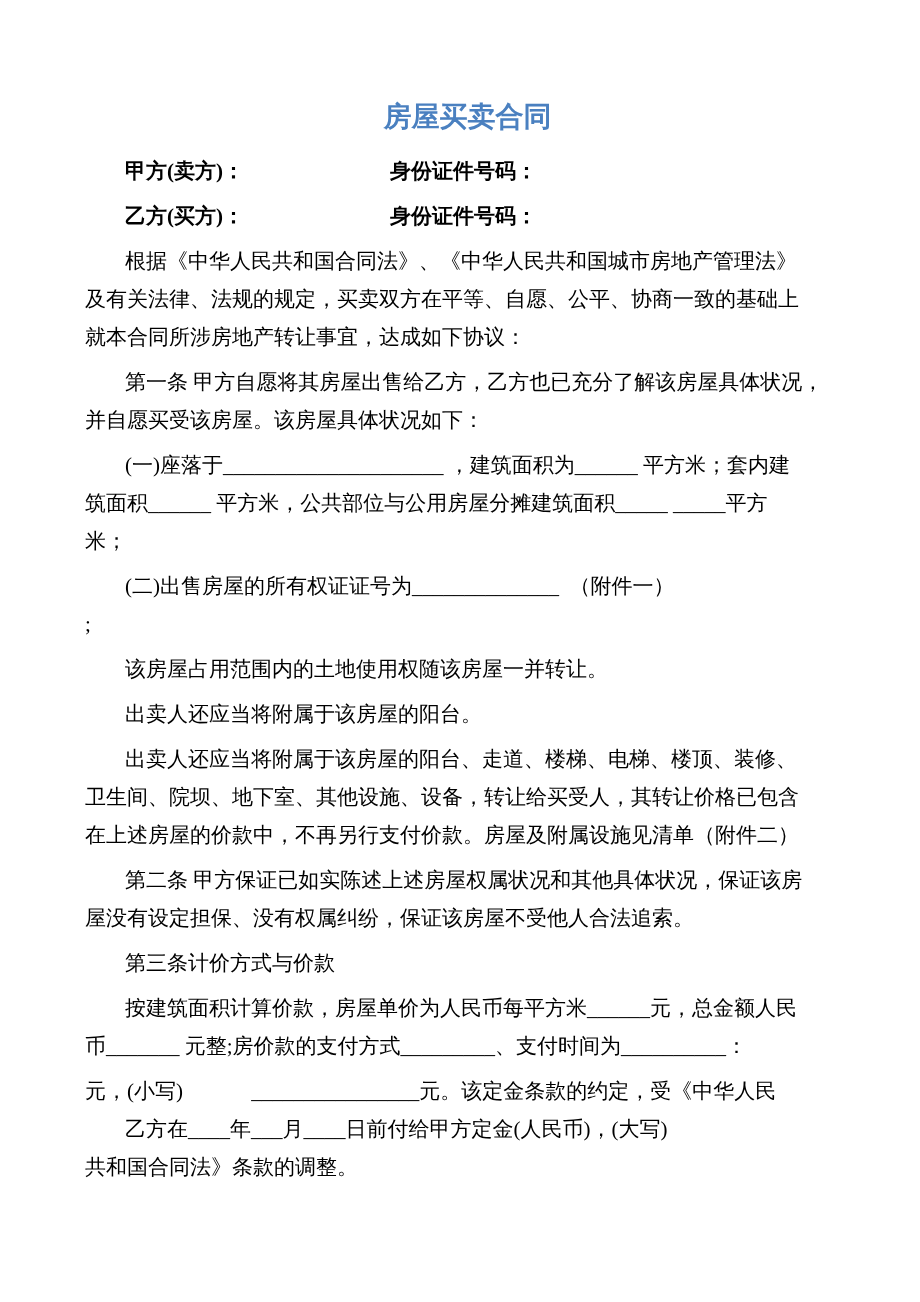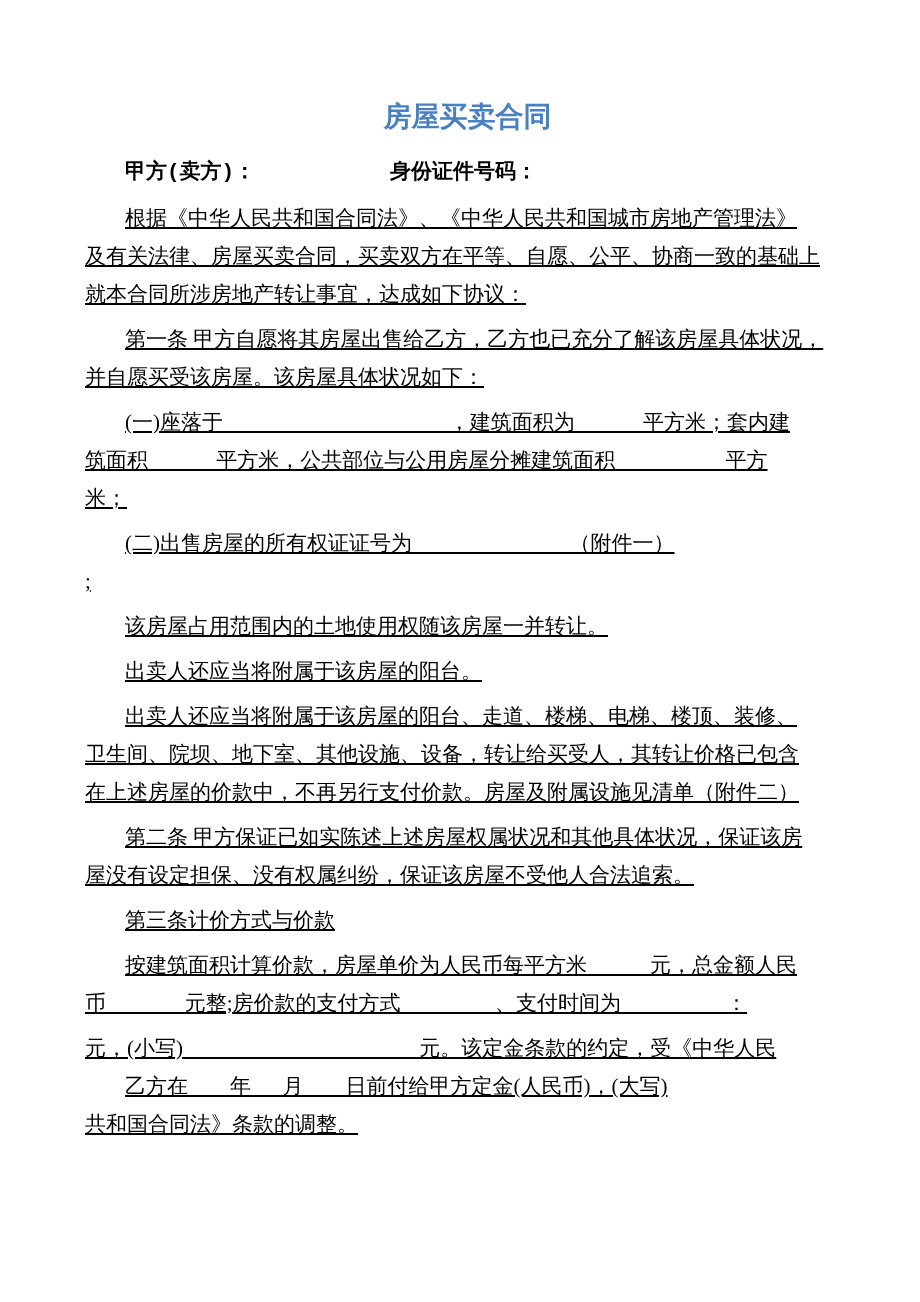--- a/index.html
+++ b/index.html
@@ -24,25 +24,23 @@
   .party-line {
     font-size: 21px;
     line-height: 38px;
     font-weight: bold;
     padding-left: 40px;
     margin-bottom: 7px;
   }
   .party-label {
     display: inline-block;
     width: 265px;
-    font-family: Liberation Mono, monospace;
   }
   .para {
     margin: 0 0 7px 0;
-    text-decoration: underline;
   }
   .line {
     font-size: 21px;
     line-height: 38px;
     white-space: pre;
   }
   .indent {
     text-indent: 40px;
   }
 </style>
@@ -50,24 +48,27 @@
 <body>
 
 <div class="page">
 
   <h1 class="title" style="color: rgb(74, 128, 192);">房屋买卖合同</h1>
 
   <div class="party-line">
     <span class="party-label">甲方(卖方)：</span><span>身份证件号码：</span>
   </div>
 
+  <div class="party-line">
+    <span class="party-label">乙方(买方)：</span><span>身份证件号码：</span>
+  </div>
 
   <div class="para">
     <div class="line indent">根据《中华人民共和国合同法》、《中华人民共和国城市房地产管理法》</div>
-    <div class="line">及有关法律、房屋买卖合同，买卖双方在平等、自愿、公平、协商一致的基础上</div>
+    <div class="line">及有关法律、法规的规定，买卖双方在平等、自愿、公平、协商一致的基础上</div>
     <div class="line">就本合同所涉房地产转让事宜，达成如下协议：</div>
   </div>
 
   <div class="para">
     <div class="line indent">第一条 甲方自愿将其房屋出售给乙方，乙方也已充分了解该房屋具体状况，</div>
     <div class="line">并自愿买受该房屋。该房屋具体状况如下：</div>
   </div>
 
   <div class="para">
     <div class="line indent">(一)座落于_____________________ ，建筑面积为______ 平方米；套内建</div>

